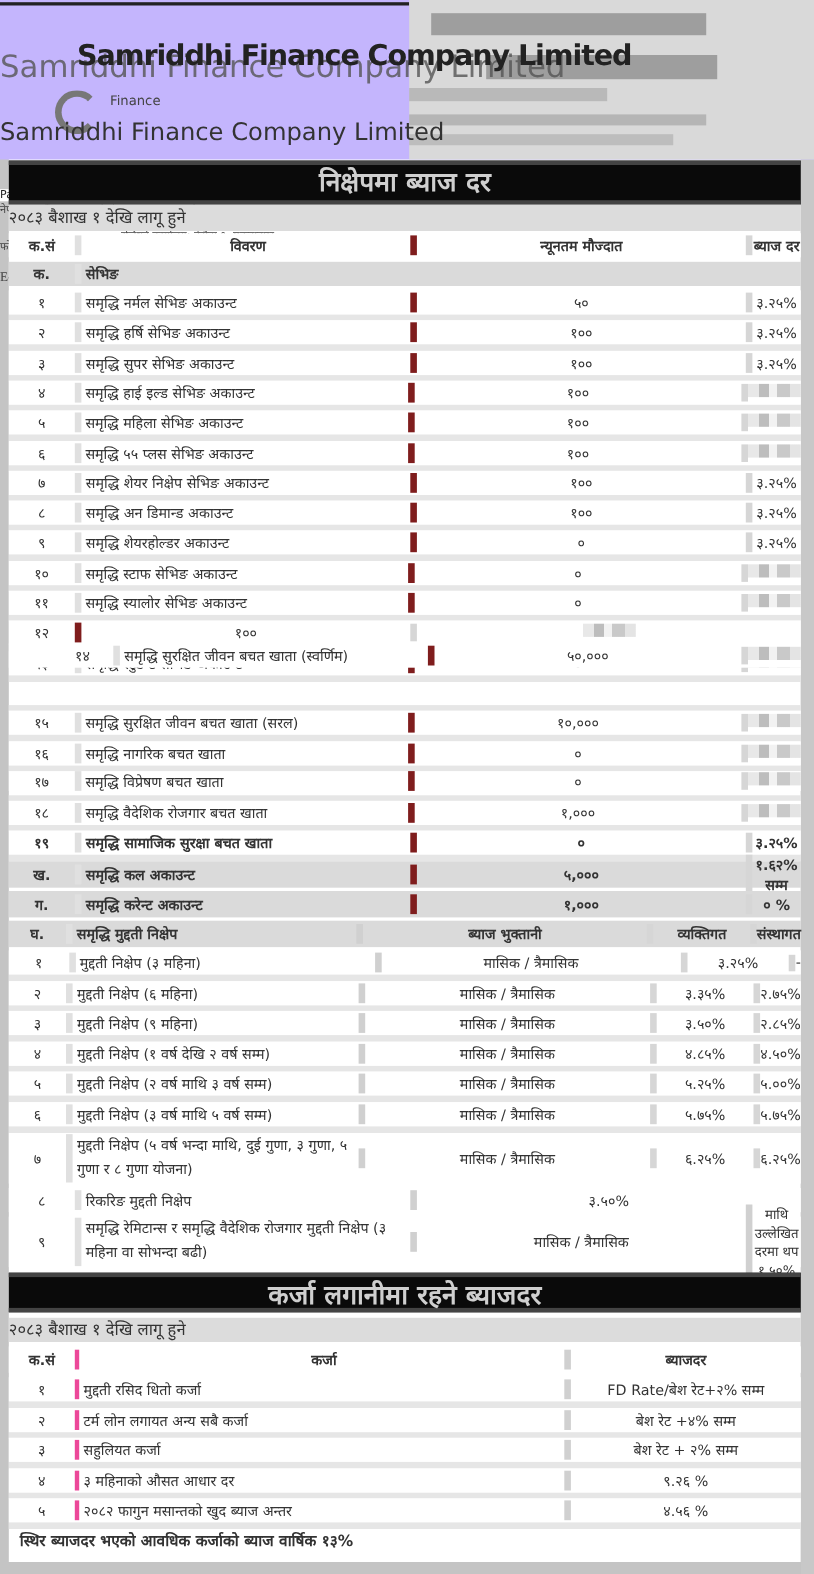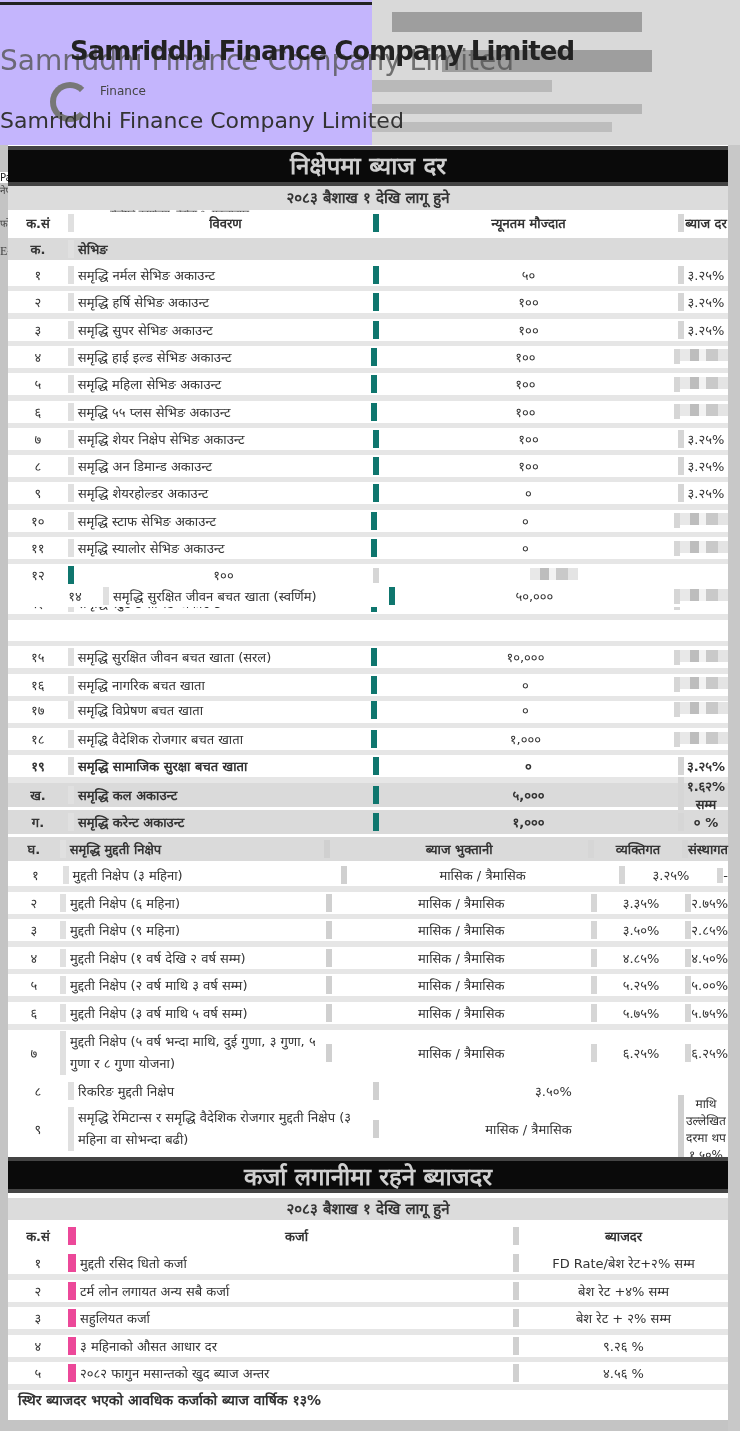--- a/index.html
+++ b/index.html
@@ -38,38 +38,38 @@
   .hdr-info { position: absolute; font-size: 10px; color: #444; white-space: nowrap; }
   .tagline { position: absolute; left: 0; top: 172px; font-size: 10px; color: #222; background:#fff; }
 
   
   .banner {
     position: absolute; left: 8px; width: 720px; background: #0a0a0a; color: #cfcfcf;
     text-align: center; font-weight: bold; font-size: 24px;
     border-top: 4px solid #444; border-bottom: 4px solid #444;
   }
   .subbanner {
-    position: absolute; left: 8px; width: 720px; background: #dcdcdc; text-align: center;
-    font-size: 15px; font-weight: bold; color: #333;
+    position: absolute; left: 8px; width: 720px; background: #dcdcdc; text-align: left;
+    font-size: 15px; font-weight: normal; color: #333;
   }
 
   
   .row { position: absolute; left: 8px; width: 720px; display: flex; align-items: center; font-size: 13px; }
   .row.alt { background: #fff; }
   .row.shade { background: #dadada; font-weight: bold; }
   .sep { position: absolute; left: 8px; width: 720px; height: 6px; background: #e6e6e6; }
   .c-sn { width: 60px; text-align: center; }
   .c-name { width: 305px; padding-left: 4px; border-left: 6px solid #e0e0e0; }
-  .c-min { width: 305px; text-align: center; border-left: 6px solid #0f766e; }
+  .c-min { width: 305px; text-align: center; border-left: 6px solid #7f1d1d; }
   .c-rate { flex: 1; text-align: center; border-left: 6px solid #d6d6d6; }
   .c-pay { width: 305px; text-align: center; border-left: 6px solid #d0d0d0; }
   .c-ind { width: 222px; text-align: center; border-left: 6px solid #d6d6d6; }
   .c-ins { flex: 1; text-align: center; border-left: 6px solid #d6d6d6; }
   .c-span { flex: 1; text-align: center; border-left: 6px solid #d0d0d0; }
-  .c-loanname { width: 445px; padding-left: 4px; border-left: 8px solid #ec4899; }
+  .c-loanname { width: 445px; padding-left: 4px; border-left: 4px solid #ec4899; }
   .c-loanrate { flex: 1; text-align: center; border-left: 6px solid #d0d0d0; }
   .redact { display: inline-block; width: 48px; height: 12px;
     background: linear-gradient(90deg,#e8e8e8 0 20%,#bdbdbd 20% 40%,#f2f2f2 40% 55%,#c9c9c9 55% 80%,#e4e4e4 80%); }
   .right-border { position:absolute; left: 728px; top: 145px; width: 12px; height: 1286px; background:#c8c8c8; }
   .footer-note { position: absolute; left: 18px; top: 1390px; font-size: 14px; font-weight: bold; color: #333; }
 </style>
 </head>
 <body>
 
 <div class="page">

